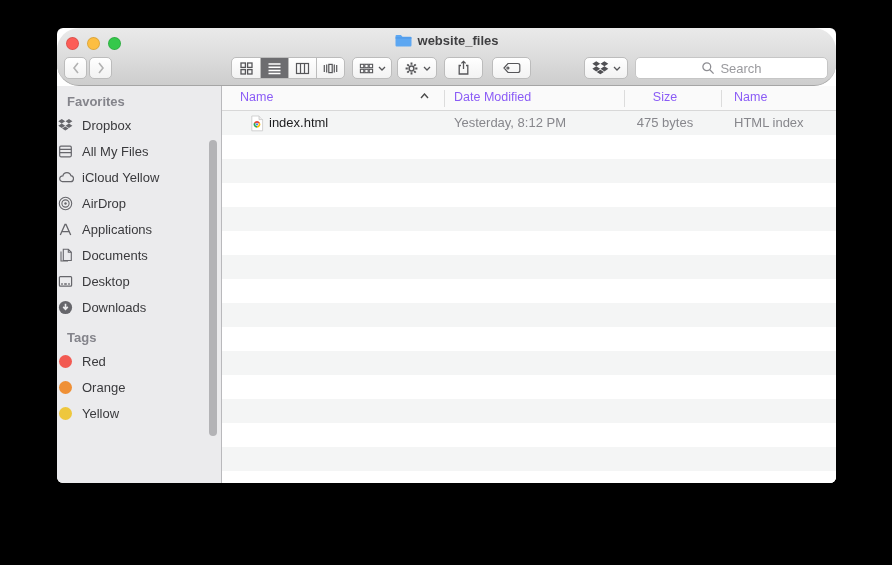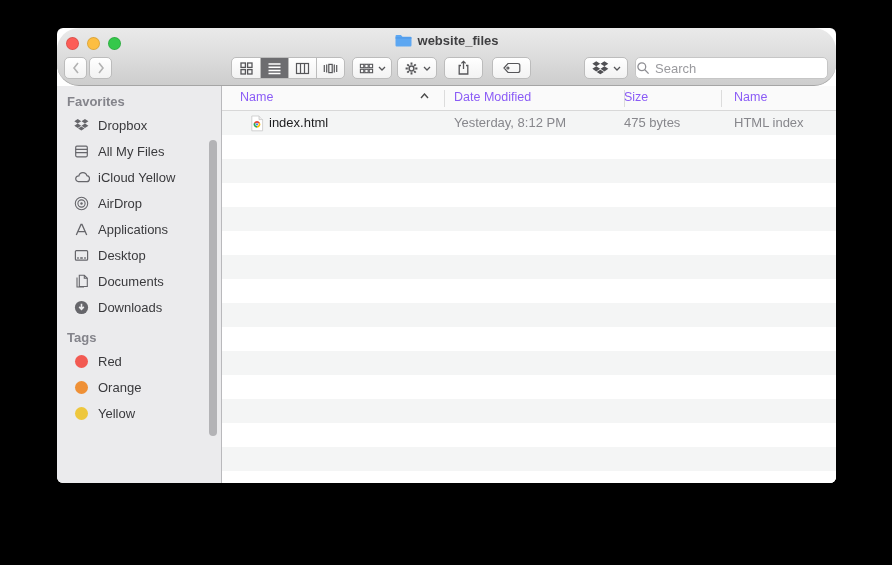--- a/index.html
+++ b/index.html
@@ -28,48 +28,48 @@
   .seg + .seg{border-left:1px solid #bcbcbc;}
   .seg.sel{background:#6d6d70;}
   .navgrp{position:absolute;left:7px;display:flex;gap:2px;}
   .navbtn{position:relative;width:23px;height:22px;box-sizing:border-box;border:1px solid #bcbcbc;
           border-radius:5px;background:linear-gradient(180deg,#ffffff,#f2f2f2);
           display:flex;align-items:center;justify-content:center;}
   .viewctl{left:174px;width:114px;padding:0;overflow:hidden;display:flex;}
   .viewctl .seg{width:28px;}
   .search{position:absolute;left:578px;top:0;width:193px;height:22px;box-sizing:border-box;
           border:1px solid #c6c6c6;border-radius:5px;background:#fff;
-          display:flex;align-items:center;gap:5px;
+          display:flex;align-items:center;justify-content:center;gap:5px;
           color:#9a9a9e;font-size:13px;}
 
   
   .wbody{display:flex;height:397px;}
   .sidebar{position:relative;width:164px;background:#ebebed;border-right:1px solid #b9b9bc;
            padding-top:8px;box-sizing:content-box;flex:none;}
   .side-h{font-size:13px;font-weight:bold;color:#84848b;padding:0 0 2px 10px;height:16px;line-height:16px;}
   .side-sec{margin-top:10px;}
   .side-sec:first-child{margin-top:0;}
-  .side-item{display:flex;align-items:center;height:26px;padding-left:16px;gap:8px;
+  .side-item{display:flex;align-items:center;height:26px;gap:8px;
              font-size:13px;color:#3a3a3d;}
   .side-item .ic{width:17px;display:flex;justify-content:center;flex:none;}
   .dot{width:13px;height:13px;border-radius:50%;flex:none;}
   .side-scroll{position:absolute;right:4px;top:54px;width:8px;height:296px;border-radius:4px;
                background:#b3b3b6;}
 
   .content{position:relative;flex:1;background:#fff;}
   .lheader{position:relative;height:24px;background:#fafafa;border-bottom:1px solid #d8d8d8;
            font-size:12.5px;color:#8b5cf6;}
   .lheader span{position:absolute;top:4px;}
   .col-div{position:absolute;top:3px;bottom:3px;width:1px;background:#dcdcdc;}
   .rows{position:absolute;left:0;right:0;top:25px;bottom:0;
         background:repeating-linear-gradient(180deg,#f4f5f5 0 24px,#ffffff 24px 48px);}
   .frow{position:absolute;left:0;right:0;top:0;height:24px;font-size:13px;color:#87878c;}
   .frow span{position:absolute;top:4px;}
   .fname{color:#1d1d1f;}
-  .right{text-align:left;}
+  .right{text-align:center;}
   .ficon{position:absolute;left:27px;top:3px;}
 
   svg{display:block;}
 </style>
 </head>
 <body>
 
 <div class="canvas">
   <div class="window">
 
@@ -236,36 +236,36 @@
           <div class="side-item">
             <span class="ic">
                 <svg width="15" height="15" viewBox="0 0 15 15" fill="none" stroke="#66666b" stroke-width="1.3">
                   <path d="M2.3 13L7 2.5h1L12.7 13M4.3 9.6h6.4"></path>
                 </svg>
               </span>
             <span>Applications</span>
           </div>
           <div class="side-item">
             <span class="ic">
-                <svg width="15" height="13" viewBox="0 0 15 13" fill="none" stroke="#66666b" stroke-width="1.2">
-                  <rect x="1.4" y="1.6" width="12.2" height="9.6" rx="1"></rect>
-                  <path d="M3.2 9h1.6M6.2 9h2.6M10.2 9h1.6" stroke-width="1.4"></path>
-                </svg>
-              </span>
-            <span>Desktop</span>
-          </div>
-          <div class="side-item">
-            <span class="ic">
                 <svg width="14" height="15" viewBox="0 0 14 15" fill="none" stroke="#66666b" stroke-width="1.1">
                   <path d="M2 3.6V13h7"></path>
                   <path d="M4.3 1.3h5l3 3v8.2h-8z"></path>
                   <path d="M9.3 1.3v3h3"></path>
                 </svg>
               </span>
             <span>Documents</span>
+          </div>
+          <div class="side-item">
+            <span class="ic">
+                <svg width="15" height="13" viewBox="0 0 15 13" fill="none" stroke="#66666b" stroke-width="1.2">
+                  <rect x="1.4" y="1.6" width="12.2" height="9.6" rx="1"></rect>
+                  <path d="M3.2 9h1.6M6.2 9h2.6M10.2 9h1.6" stroke-width="1.4"></path>
+                </svg>
+              </span>
+            <span>Desktop</span>
           </div>
           <div class="side-item">
             <span class="ic">
                 <svg width="15" height="15" viewBox="0 0 15 15">
                   <circle cx="7.5" cy="7.5" r="6.6" fill="#66666b"></circle>
                   <path d="M7.5 3.8v5M5.2 6.9L7.5 9.3 9.8 6.9" stroke="#ebebed" stroke-width="1.6" fill="none"></path>
                 </svg>
               </span>
             <span>Downloads</span>
           </div>

